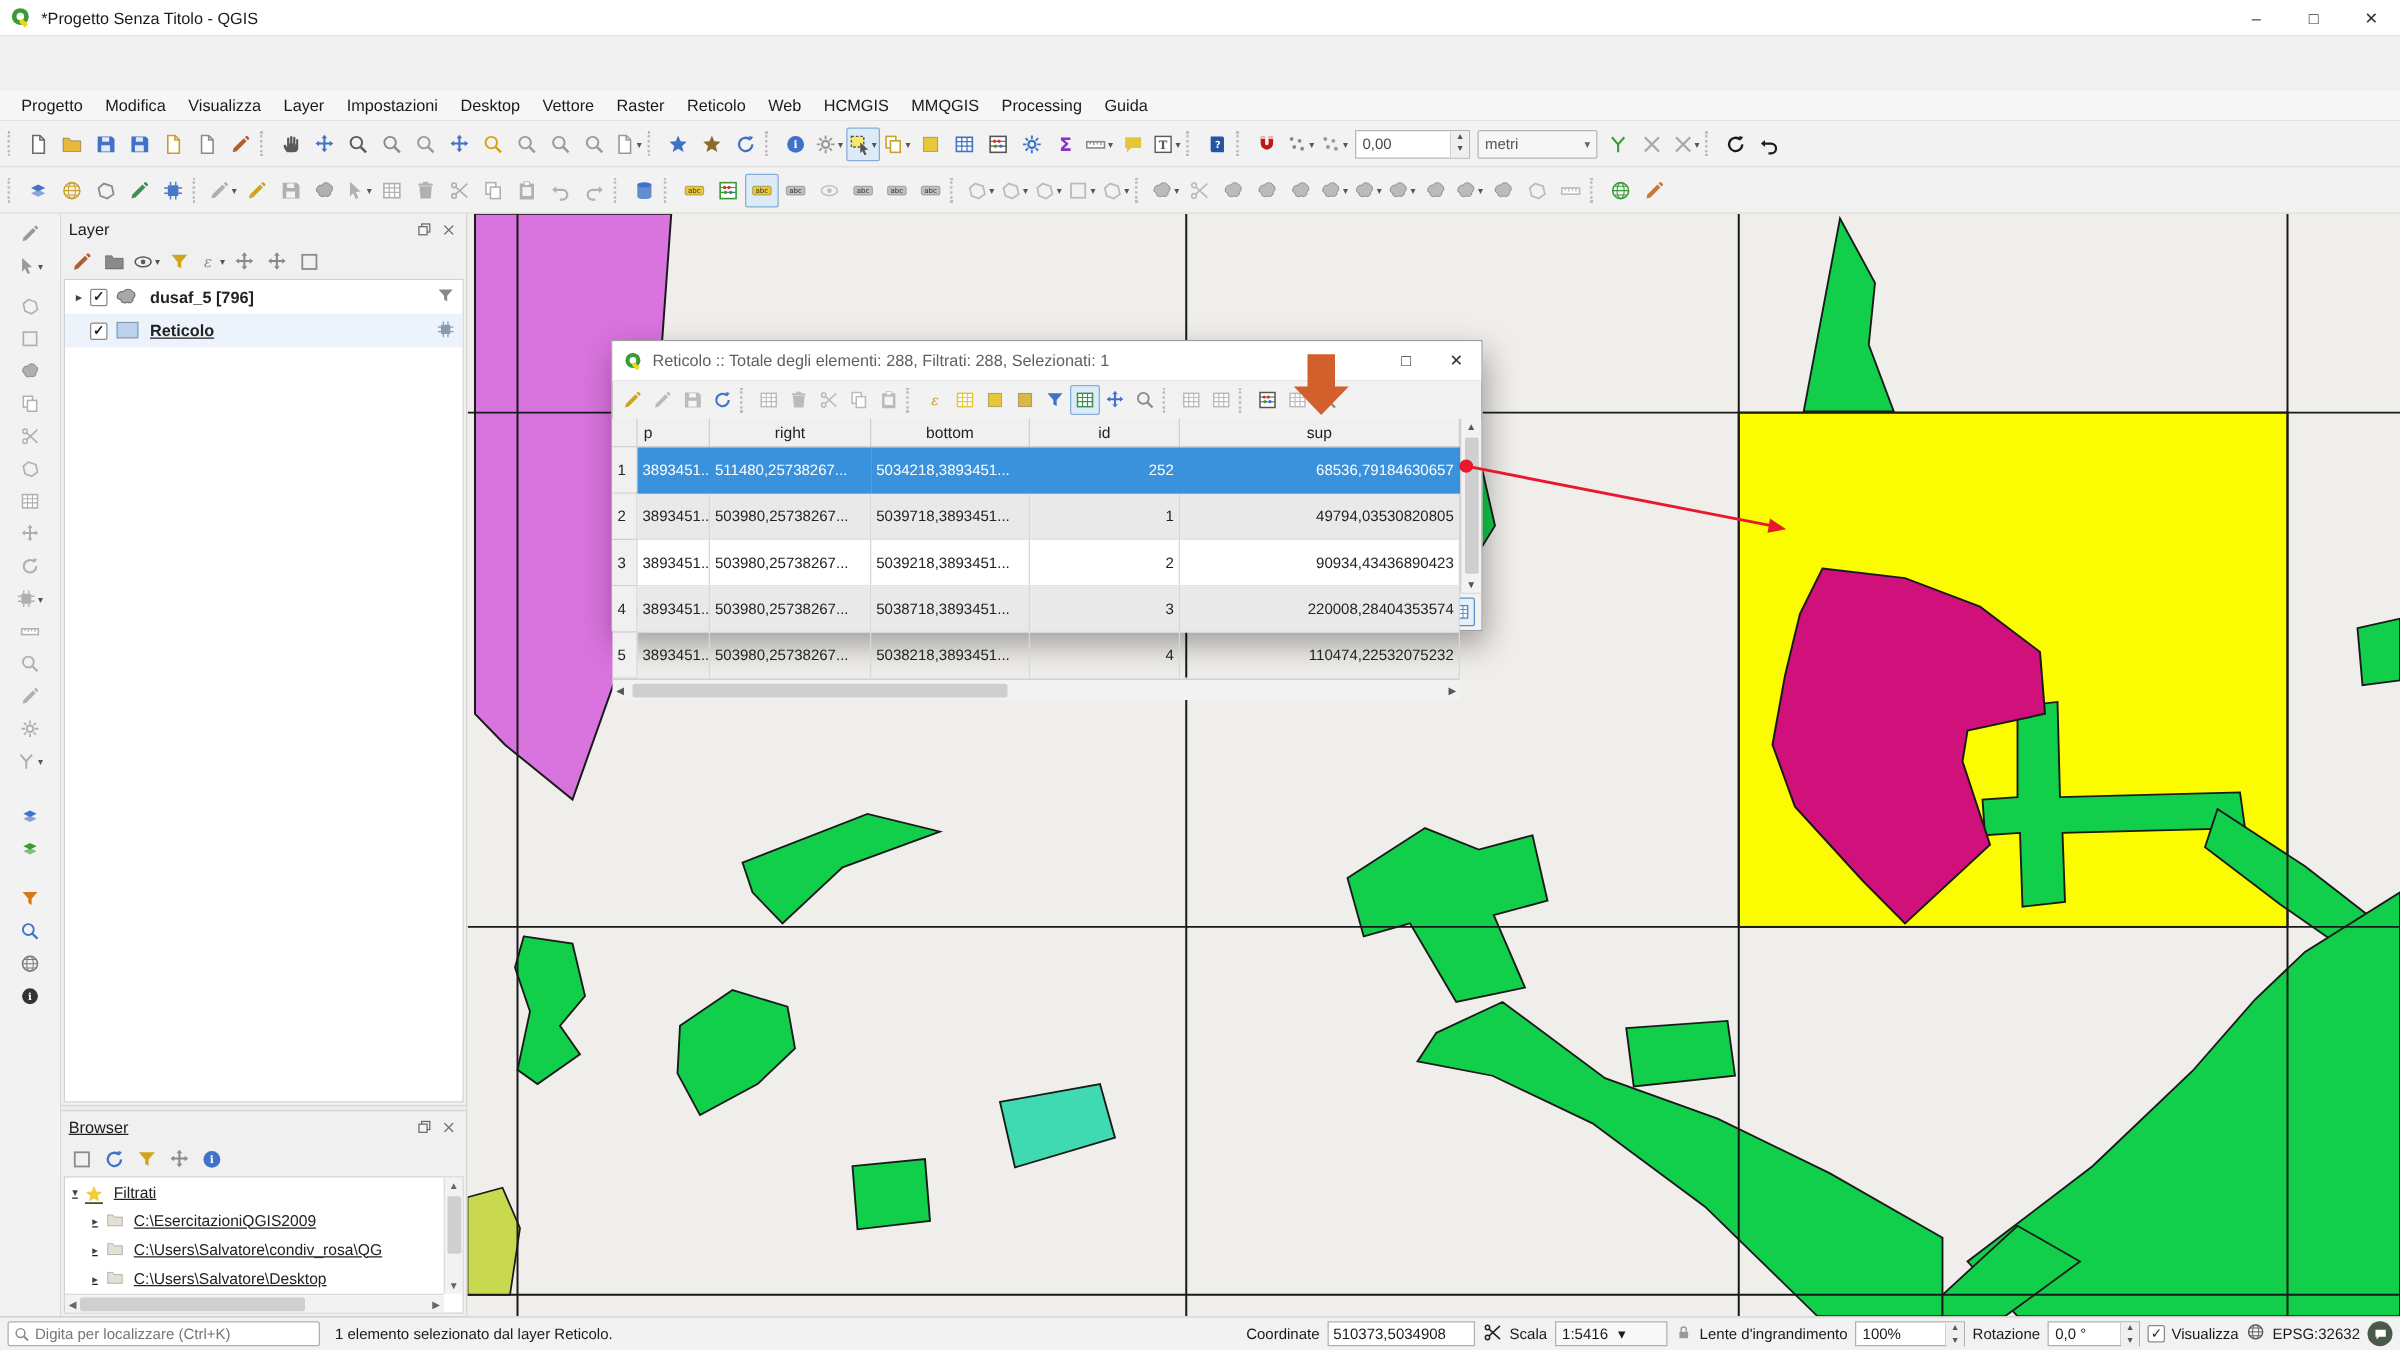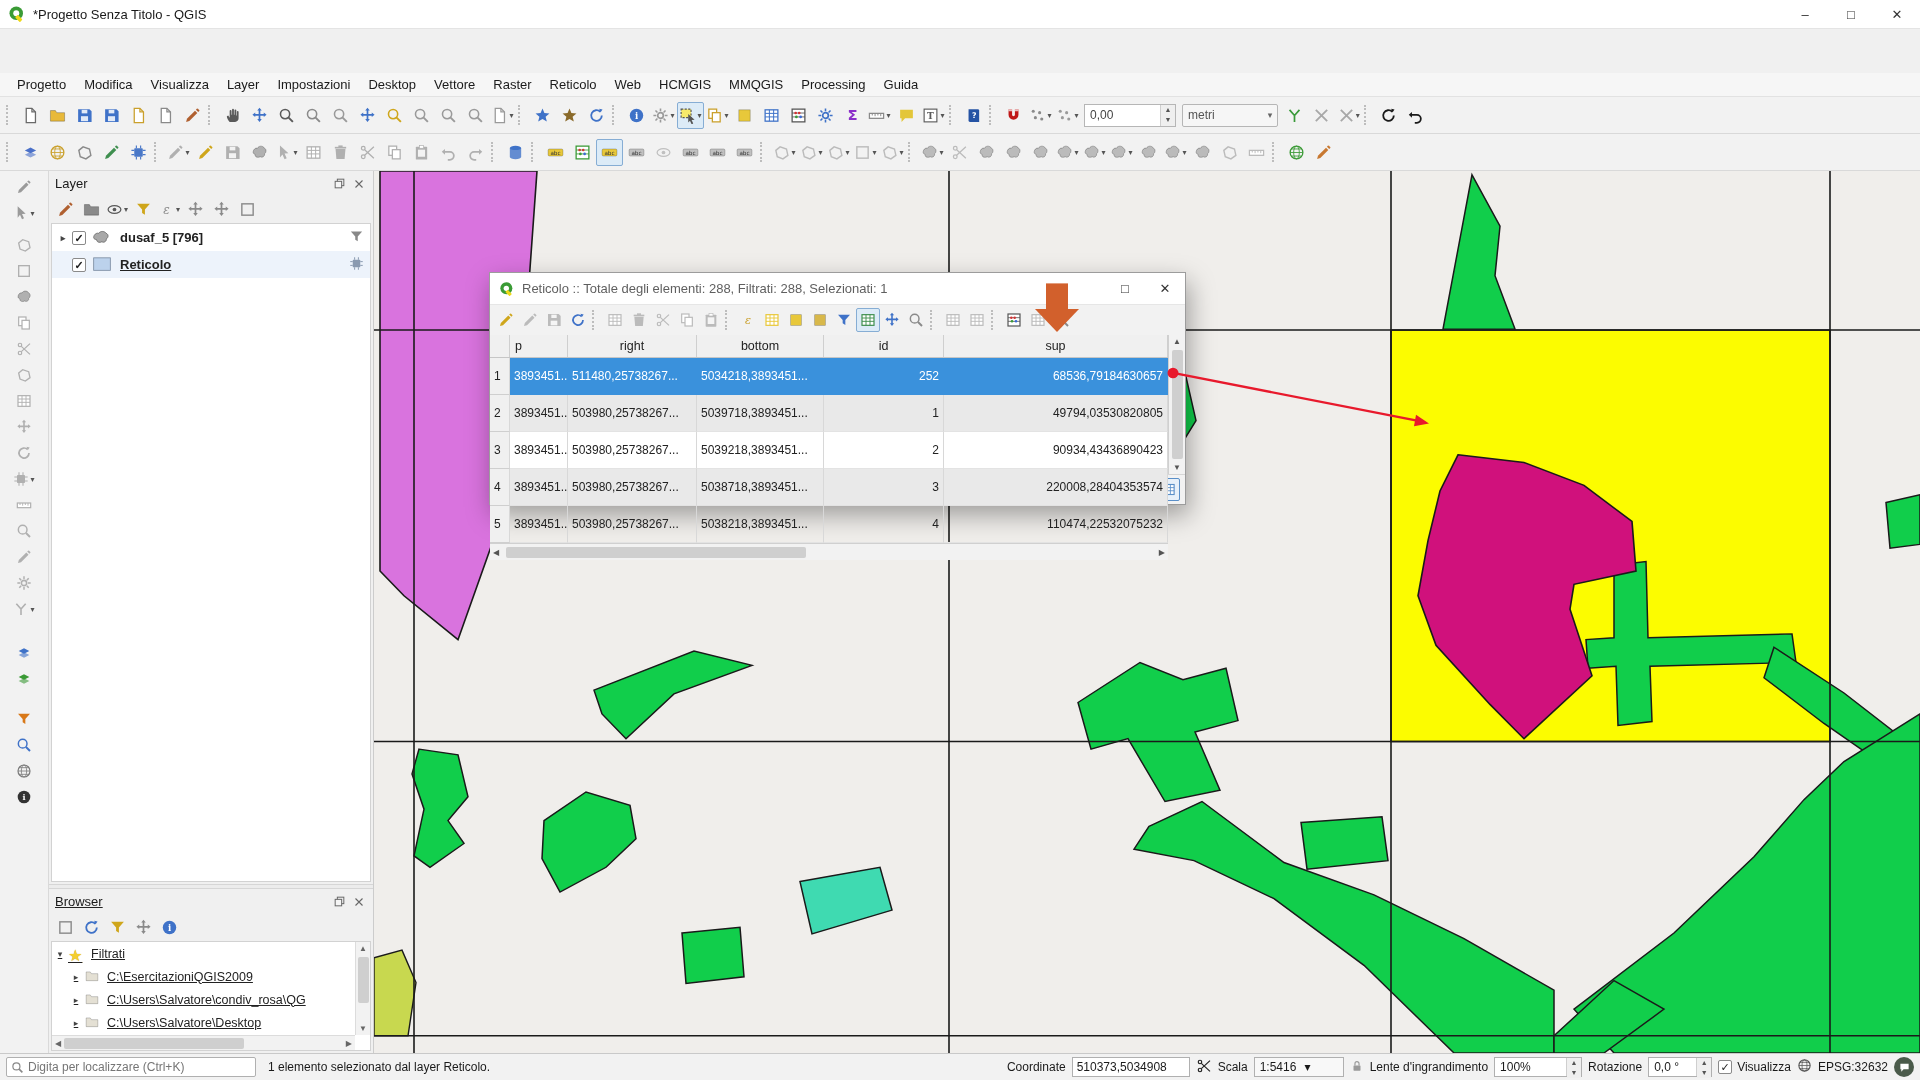--- a/index.html
+++ b/index.html
@@ -1317,21 +1317,21 @@
         </svg></span>
     <span>Lente d'ingrandimento</span>
     <span class="sb-spin" style="width:88px">
       <span class="val">100%</span>
       <span class="spin" style="margin-left:auto">
           <span>▲</span>
           <span>▼</span>
         </span>
     </span>
     <span>Rotazione</span>
-    <span class="sb-spin" style="width:64px">
+    <span class="sb-spin" style="width:74px">
       <span class="val">0,0 °</span>
       <span class="spin" style="margin-left:auto">
           <span>▲</span>
           <span>▼</span>
         </span>
     </span>
     <span class="sb-check">
       <span class="cbx">✓</span>
       <span>Visualizza</span>
     </span>

